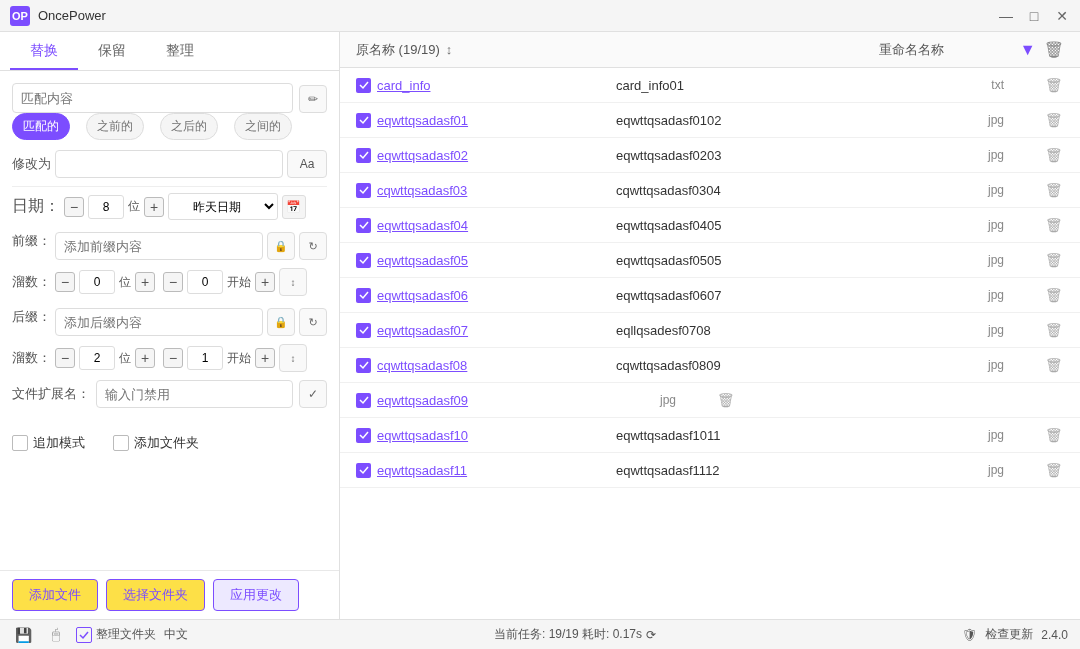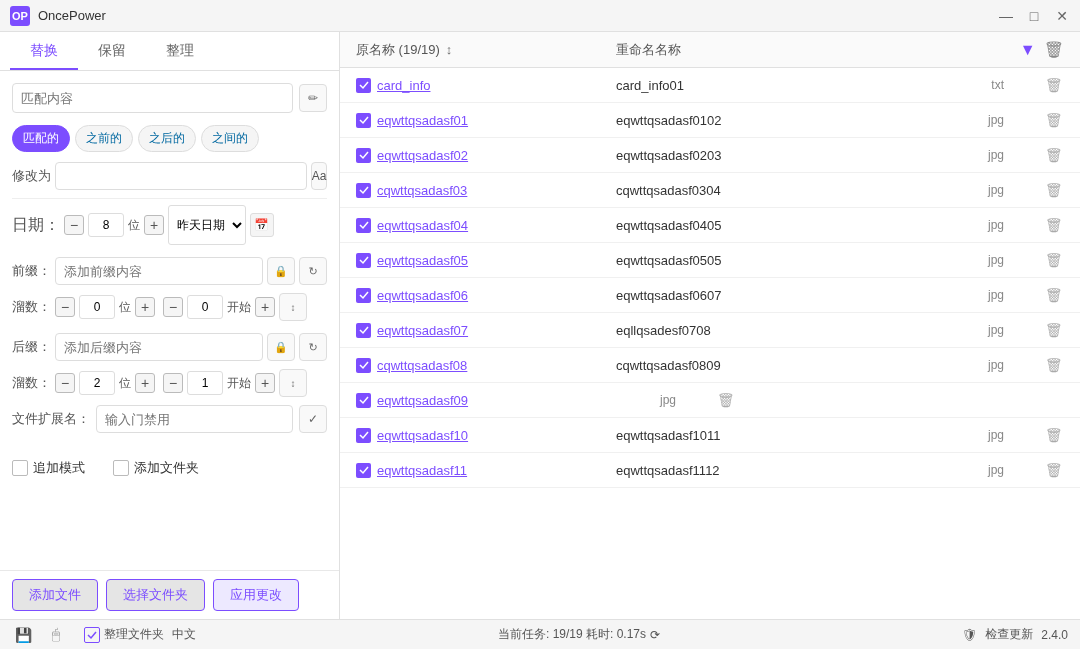--- a/index.html
+++ b/index.html
@@ -102,21 +102,21 @@
       height: 2px;
       background: #7c4dff;
     }
     .panel-body {
       padding: 12px;
       flex: 1;
       overflow-y: auto;
     }
     .match-row {
       display: flex;
-      align-items: center;
+      align-items: flex-end;
       margin-bottom: 0;
       gap: 6px;
       border-radius: 8px;
     }
     .match-input {
       flex: 1;
       height: 30px;
       border: 1px solid #ddd;
       border-radius: 4px;
       padding: 0 8px;
@@ -131,32 +131,31 @@
       display: flex;
       align-items: center;
       justify-content: center;
       cursor: pointer;
       background: #f9f9f9;
       color: #666;
       font-size: 12px;
     }
     .match-type-row {
       display: flex;
-      gap: 5px;
+      gap: 16px;
       margin-bottom: 10px;
-      margin-top: 12px;
     }
     .match-type-btn {
       padding: 4px 10px;
       border-radius: 14px;
       border: 1px solid #ddd;
       background: #f5f5f5;
       cursor: pointer;
       font-size: 12px;
-      color: #0369a1;
+      color: #737373;
     }
     .match-type-btn.active {
       background: #7c4dff;
       color: #fff;
       border-color: #7c4dff;
     }
     .section-row {
       display: flex;
       align-items: center;
       margin-bottom: 8px;
@@ -170,21 +169,21 @@
     .modify-input {
       flex: 1;
       height: 28px;
       border: 1px solid #ddd;
       border-radius: 4px;
       padding: 0 8px;
       font-size: 13px;
       outline: none;
     }
     .aa-btn {
-      width: 16px;
+      width: 40px;
       height: 28px;
       border: 1px solid #ddd;
       border-radius: 4px;
       display: flex;
       align-items: center;
       justify-content: center;
       cursor: pointer;
       background: #f9f9f9;
       font-size: 12px;
       color: #555;
@@ -221,44 +220,44 @@
       border-radius: 3px;
       text-align: center;
       font-size: 12px;
       outline: none;
     }
     .unit-label {
       font-size: 12px;
       color: #555;
     }
     .date-select {
-      height: 40px;
+      height: 27px;
       border: 1px solid #ddd;
       border-radius: 3px;
-      padding: 0 4px;
+      padding: 0 20px;
       font-size: 12px;
       outline: none;
       background: #fff;
     }
     .calendar-btn {
       width: 24px;
       height: 24px;
       border: 1px solid #ddd;
       border-radius: 3px;
       display: flex;
       align-items: center;
       justify-content: center;
       cursor: pointer;
       background: #f5f5f5;
       color: #666;
       font-size: 12px;
     }
     .prefix-row {
       display: flex;
-      align-items: center;
+      align-items: flex-start;
       margin-bottom: 8px;
       gap: 4px;
       margin-top: 12px;
     }
     .prefix-label {
       color: #555;
       font-size: 13px;
       min-width: 36px;
     }
     .prefix-input {
@@ -328,21 +327,21 @@
       display: flex;
       gap: 8px;
       padding: 8px 12px;
       border-top: 1px solid #e8e8e8;
     }
     .action-btn-outline {
       padding: 6px 16px;
       border: 1px solid #7c4dff;
       border-radius: 4px;
       color: #7c4dff;
-      background: #e5e5e5;
+      background: #fde047;
       cursor: pointer;
       font-size: 13px;
     }
     .action-btn-primary {
       padding: 6px 16px;
       border: 1px solid #7c4dff;
       border-radius: 4px;
       color: #7c4dff;
       background: #ede9ff;
       cursor: pointer;
@@ -355,20 +354,21 @@
       display: flex;
       flex-direction: column;
       overflow: hidden;
     }
     .file-list-header {
       display: flex;
       align-items: center;
       padding: 8px 16px;
       border-bottom: 1px solid #e0e0e0;
       background: #fafafa;
+      text-align: right;
     }
     .col-orig {
       width: 260px;
       font-size: 13px;
       color: #555;
       display: flex;
       align-items: center;
       gap: 6px;
     }
     .col-new {
@@ -832,21 +832,21 @@
       </div>
     </div>
         </div>
     </div>
   </div>
 
   <div class="status-bar">
     <div class="status-left">
       <div class="small-icon-btn">💾</div>
       <div class="small-icon-btn" style="cursor:pointer;">🖱</div>
-      <div style="display:flex;align-items:center;gap:4px;margin-left:8px;">
+      <div style="display:flex;align-items:center;gap:4px;">
         <div class="checkbox-box" style="border-color:#7c4dff;">
             <svg viewBox="0 0 10 10" width="10" height="10">
               <polyline points="1,5 4,8 9,2" fill="none" stroke="#7c4dff" stroke-width="1.5"></polyline>
             </svg>
           </div>
         <span>整理文件夹</span>
       </div>
       <span>中文</span>
     </div>
     <div class="status-mid">

